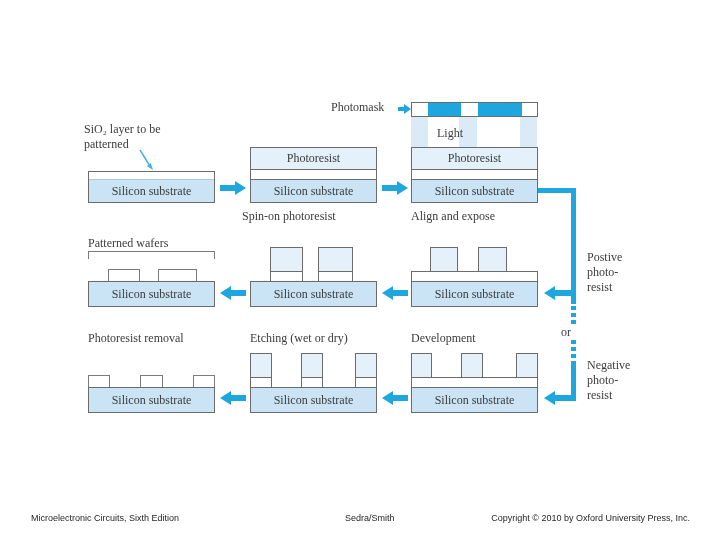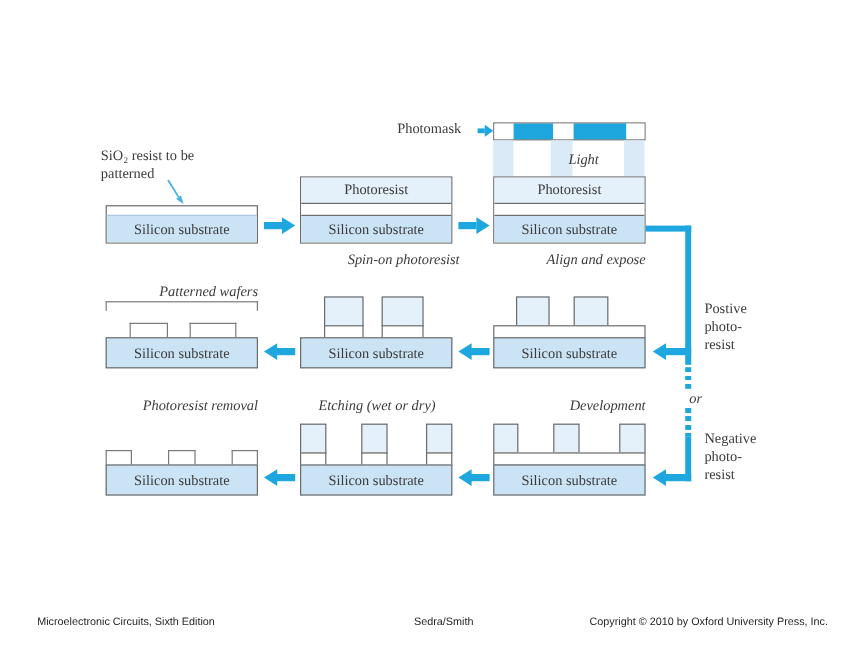--- a/index.html
+++ b/index.html
@@ -2,21 +2,21 @@
 <html style="--accent-cyan: #1ea7de; --substrate-fill: #cbe4f5; --photoresist-fill: #e4f0fa; --light-beam-fill: #daebf7; --box-border: #6b6b6b; --label-text: #3b3b3b;"><head>
 <meta charset="utf-8">
 <style>
   * { margin:0; padding:0; box-sizing:border-box; }
   html,body { background:#ffffff; }
   body { width:720px; height:540px; font-family:"Liberation Serif", serif; }
   .stage { position:relative; width:720px; height:540px; background:#fff; overflow:hidden;padding-left:30px; }
   .abs { position:absolute; }
 
   .lbl { position:absolute; color:var(--label-text); font-size:12px; white-space:nowrap; }
-  .center { text-align:right;font-style:italic; }
+  .center { text-align:left; }
 
   .box { position:absolute; border:1px solid var(--box-border); background:#fff; }
 
   
   .p3 { display:flex; flex-direction:column;text-align:center; }
   .p3 .layer { display:flex; align-items:center; justify-content:center; color:var(--label-text); font-size:12px; }
   .p3 .resist { height:22px; background:var(--photoresist-fill); border-bottom:1px solid var(--box-border); }
   .p3 .oxide { height:10px; background:#fff; border-bottom:1px solid var(--box-border); }
   .p3 .substrate { flex:1; background:var(--substrate-fill); }
 
@@ -83,21 +83,21 @@
     <i class="mseg" style="width:17px"></i>
     <i class="mseg op" style="width:44px"></i>
     <i class="mseg" style="flex:1"></i>
   </div>
 
   <div class="beam" style="left:411px;width:17px"></div>
   <div class="beam" style="left:459px;width:18px"></div>
   <div class="beam" style="left:520px;width:17px"></div>
   <div class="lbl center" style="left:437px;top:126px;width:62px">Light</div>
 
-  <div class="lbl" style="left:84px;top:122px">SiO₂ resist to be</div>
+  <div class="lbl" style="left:84px;top:122px">SiO₂ layer to be</div>
   <div class="lbl" style="left:84px;top:137px">patterned</div>
   <svg class="abs" style="left:138px;top:149px" width="22" height="26">
     <line x1="2" y1="1" x2="11" y2="15.5" stroke="#45b1e2" stroke-width="1.5"></line>
     <polygon points="15,21 12.8,13.9 8.8,16.9" fill="#45b1e2"></polygon>
   </svg>
 
   <div class="box" style="left:88px;top:171px;width:127px;height:32px">
     <div class="oxtop">
       <span>Silicon substrate</span>
     </div>
@@ -110,21 +110,21 @@
 
   <div class="box p3" style="left:250px;top:147px;width:127px;height:56px">
     <div class="layer resist">
       <span>Photoresist</span>
     </div>
     <div class="layer oxide"></div>
     <div class="layer substrate">
       <span>Silicon substrate</span>
     </div>
   </div>
-  <div class="lbl center" style="left:256px;top:209px;width:127px">Spin-on photoresist</div>
+  <div class="lbl center" style="left:242px;top:209px;width:127px">Spin-on photoresist</div>
 
   <div class="arrow-r" style="left:382px;top:181px">
     <i class="sh"></i>
     <i class="hd"></i>
   </div>
 
   <div class="box p3" style="left:411px;top:147px;width:127px;height:56px">
     <div class="layer resist">
       <span>Photoresist</span>
     </div>
@@ -189,21 +189,21 @@
   </div>
 
   <div class="rblock" style="left:430px;top:247px;width:28px;height:25px"></div>
   <div class="rblock" style="left:478px;top:247px;width:29px;height:25px"></div>
   <div class="oxlayer" style="left:411px;top:271px;width:127px;height:11px"></div>
   <div class="box subonly" style="left:411px;top:281px;width:127px;height:26px">
     <span>Silicon substrate</span>
   </div>
 
   <div class="lbl center" style="left:88px;top:331px;width:127px">Photoresist removal</div>
-  <div class="lbl center" style="left:236px;top:331px;width:127px">Etching (wet or dry)</div>
+  <div class="lbl center" style="left:250px;top:331px;width:127px">Etching (wet or dry)</div>
   <div class="lbl center" style="left:411px;top:331px;width:127px">Development</div>
 
   <div class="bump" style="left:88px;top:375px;width:22px;height:13px"></div>
   <div class="bump" style="left:140px;top:375px;width:23px;height:13px"></div>
   <div class="bump" style="left:193px;top:375px;width:22px;height:13px"></div>
   <div class="box subonly" style="left:88px;top:387px;width:127px;height:26px">
     <span>Silicon substrate</span>
   </div>
 
   <div class="arrow-l" style="left:220px;top:391px;width:26px">

